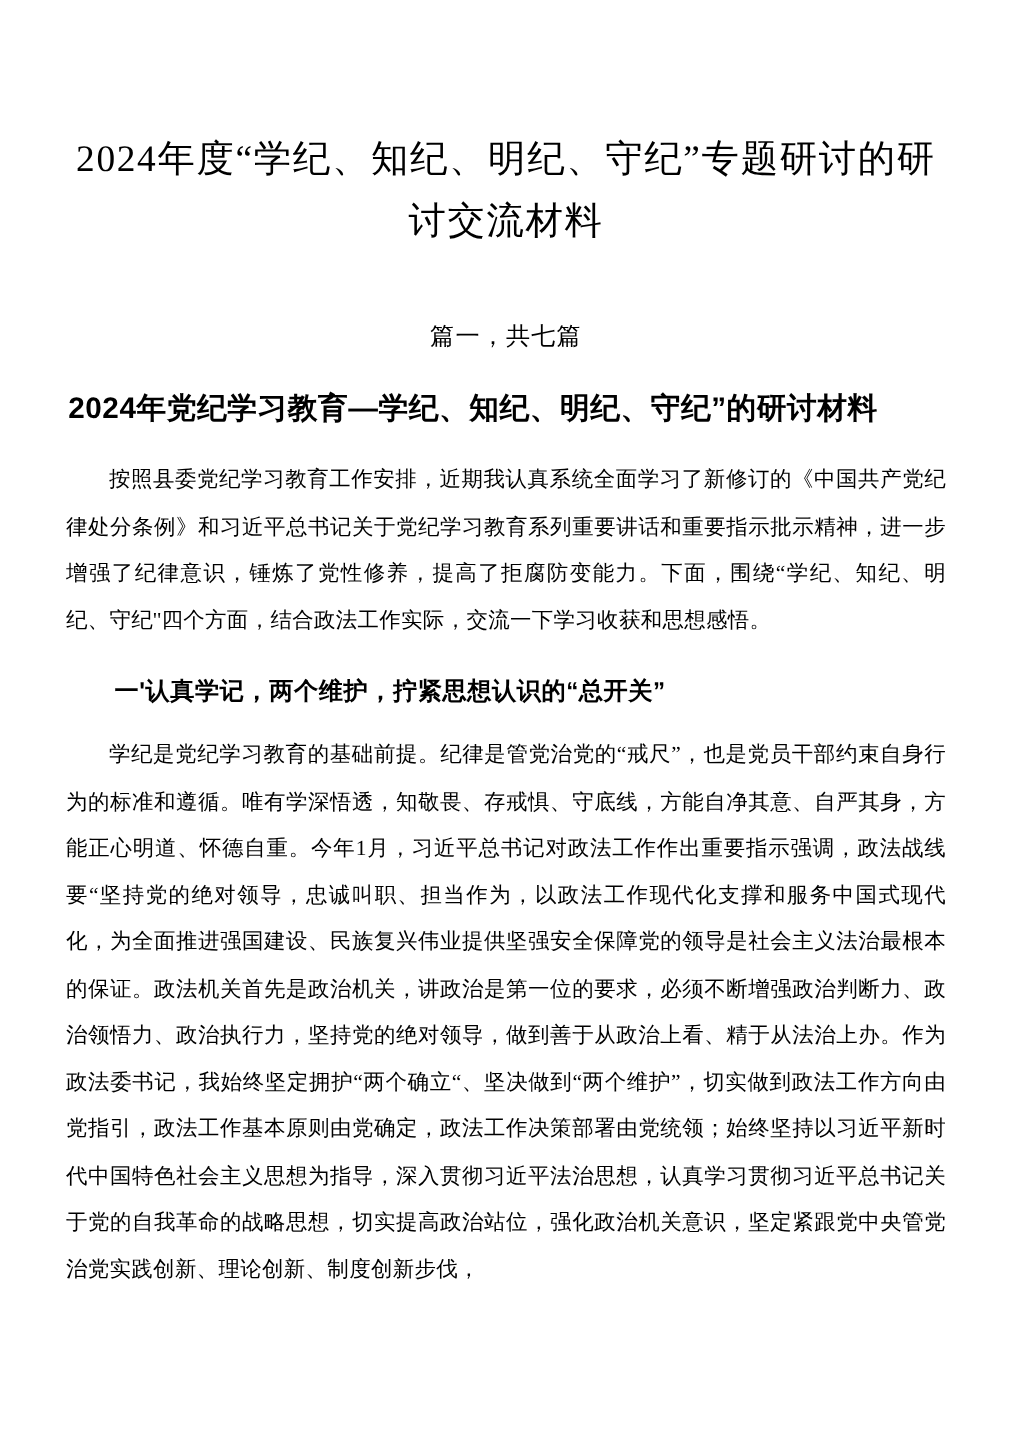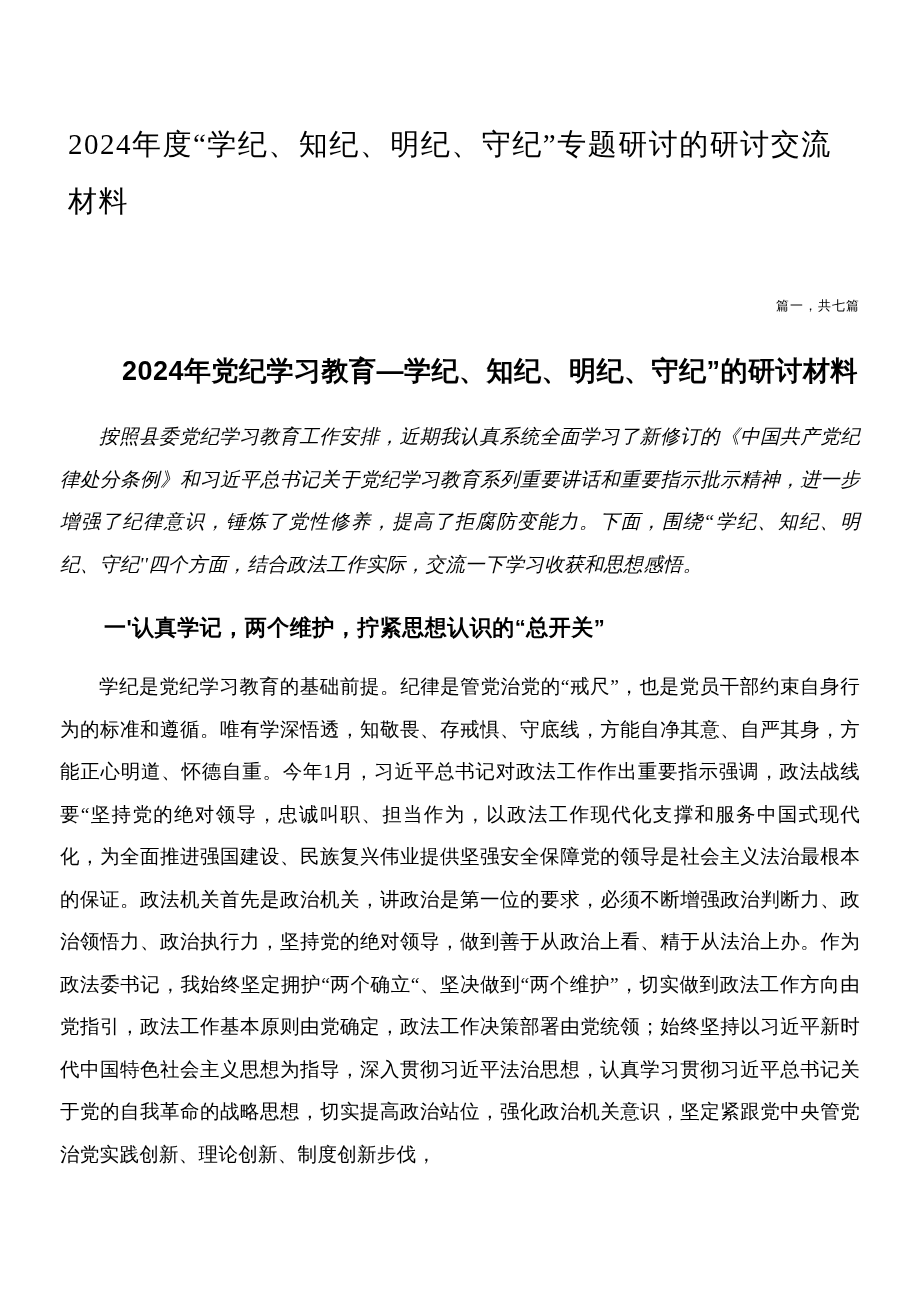--- a/index.html
+++ b/index.html
@@ -16,56 +16,56 @@
   }
   .page {
     box-sizing: border-box;
     width: 920px;
     height: 1301px;
     padding: 0 60px;
     background: #ffffff;
   }
   .doc-title {
     margin: 116px 8px 0 8px;
-    font-size: 29px;
+    text-align: center;
+    font-size: 34px;
     line-height: 57px;
     font-weight: 400;
     letter-spacing: 1.5px;
     font-family: "Liberation Serif", serif;
   }
   .part-label {
     margin-top: 64px;
-    text-align: right;
-    font-size: 13px;
+    text-align: center;
+    font-size: 22px;
     line-height: 24px;
     letter-spacing: 1px;
     font-family: "Liberation Serif", serif;
   }
   .section-title {
     margin: 30px 2px 0 2px;
-    text-align: right;
+    text-align: left;
     font-size: 27px;
     line-height: 46px;
     font-weight: 700;
     letter-spacing: 0.5px;
     font-family: "Liberation Sans", sans-serif;
   }
   .body-para {
     margin: 0;
     font-size: 19.5px;
     line-height: 42.5px;
     text-align: justify;
     text-justify: inter-ideograph;
     text-indent: 2em;
     letter-spacing: 0.3px;
     font-family: "Liberation Serif", serif;
   }
   .para-1 {
     margin-top: 22px;
-    font-style: italic;
   }
   .sub-heading {
     margin: 26px 0 0 0;
     font-size: 22px;
     line-height: 32px;
     font-weight: 700;
     text-indent: 2em;
     letter-spacing: 0.5px;
     font-family: "Liberation Sans", sans-serif;
   }

